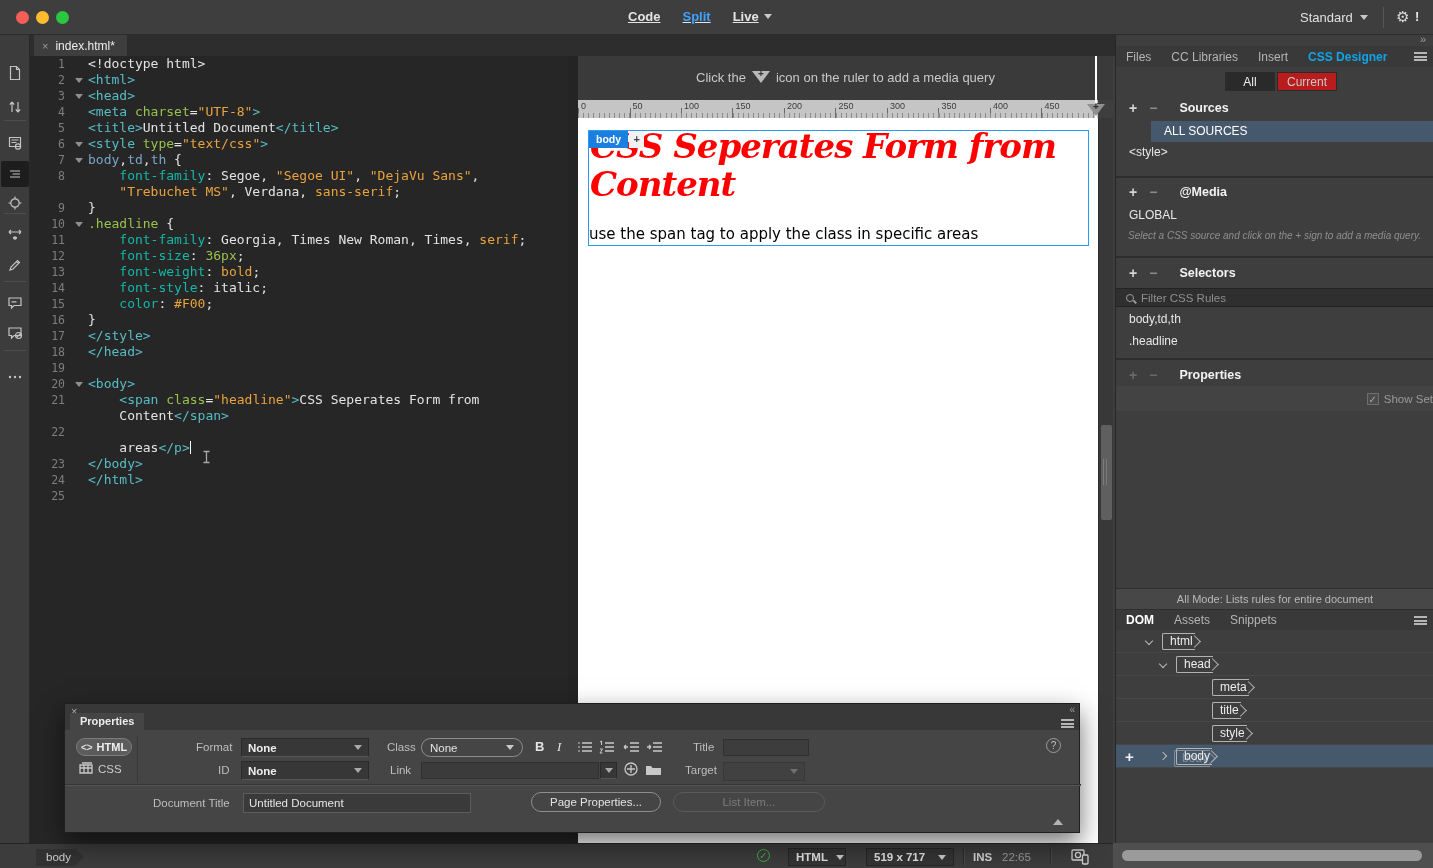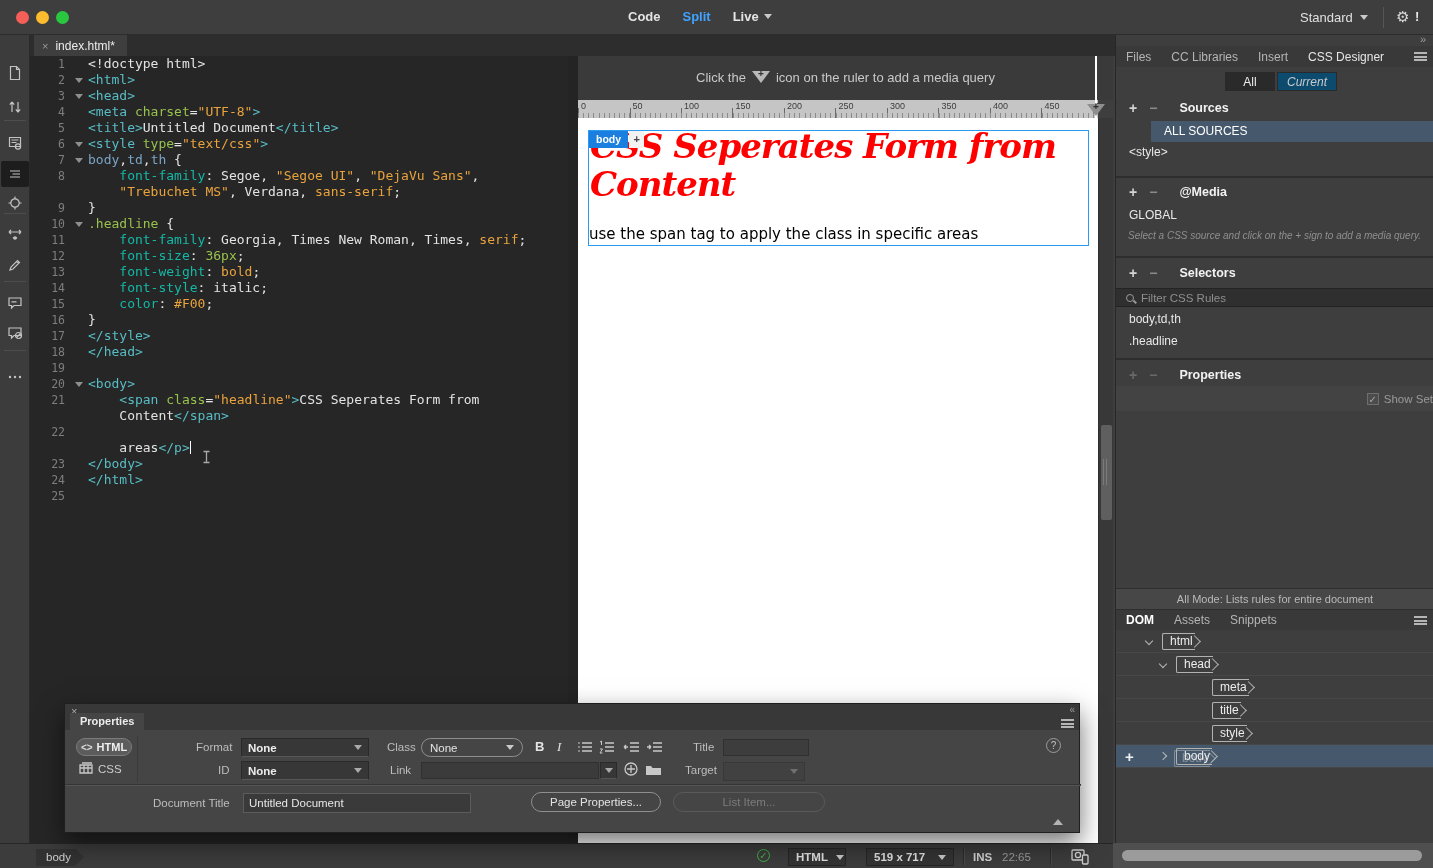--- a/index.html
+++ b/index.html
@@ -8,21 +8,21 @@
     position:relative; width:1433px; height:868px; overflow:hidden;
     font-family:"Liberation Sans", sans-serif; color:#d6d6d6; background:#3e3e3e;
     -webkit-font-smoothing:antialiased;
   }
   .abs { position:absolute; }
 
   
   #topbar { left:0; top:0; width:1433px; height:35px; background:#3e3e3e; border-bottom:1px solid #2c2c2c; }
   .tl { width:13px; height:13px; border-radius:50%; top:11px; }
   #tl-close{ left:16px; background:#f65f57; } #tl-min{ left:36px; background:#fdbc2e; } #tl-max{ left:56px; background:#2ac840; }
-  #viewmodes { left:628px; top:9px; display:flex; gap:22px; font-size:13px; font-weight:bold; color:#e4e4e4; }
+  #viewmodes { left:628px; top:9px; display:flex; gap:22px; font-size:13px; font-weight:bold; color:#e4e4e4;text-decoration:underline; }
   .mode { cursor:default; display:flex; align-items:center; gap:5px; }
   .mode.active { color:#3fa3ff; }
   .tri-down { width:0; height:0; border-left:4px solid transparent; border-right:4px solid transparent; border-top:5px solid #c9c9c9; display:inline-block; }
   #workspace { left:1300px; top:10px; font-size:13px; color:#e0e0e0; display:flex; gap:7px; align-items:center; }
   #topbar-sep { left:1383px; top:7px; width:1px; height:21px; background:#565656; }
   #gear { left:1396px; top:8px; font-size:15px; color:#d8d8d8; }
   #gear-alert { left:1415px; top:9px; font-size:13px; color:#e8e8e8; font-weight:bold; }
 
   
   #tabstrip { left:30px; top:35px; width:1085px; height:21px; background:#2d2d2d; }
@@ -73,28 +73,28 @@
   #live-scroll { left:1098px; top:118px; width:15px; height:725px; background:#383838; border-left:1px solid #2e2e2e; }
   #live-thumb { left:2px; top:307px; width:11px; height:95px; background:#5f5f5f; border-radius:2px; }
   #live-thumb:after { content:""; position:absolute; left:2px; top:34px; width:6px; height:26px;
     background:repeating-linear-gradient(to right,#7b7b7b 0 1px,transparent 1px 3px); }
 
   
   #sidebar { left:1115px; top:35px; width:318px; height:808px; background:#3e3e3e; border-left:1px solid #272727; }
   #sb-topstrip { left:0; top:0; width:318px; height:11px; }
   #sb-chevrons { right:8px; top:-2px; color:#9c9c9c; font-size:11px; }
   #sb-tabs { left:0; top:11px; width:318px; height:21px; background:#393939; display:flex; align-items:center; gap:0; font-size:12px; color:#b5b5b5; }
-  #sb-tabs .ptab { padding:0 10px; } #sb-tabs .ptab.active { color:#e5e5e5; font-weight:normal; }
+  #sb-tabs .ptab { padding:0 10px; } #sb-tabs .ptab.active { color:#0ea5e9; font-weight:bold; }
   .burger { width:13px; height:9px; border-top:2px solid #b5b5b5; border-bottom:2px solid #b5b5b5;
     background:linear-gradient(#b5b5b5,#b5b5b5) center/100% 2px no-repeat; }
   #sb-burger { right:6px; top:17px; }
   #seg-row { left:0; top:32px; width:318px; height:27px; }
   .segbtn { top:5px; height:19px; font-size:12px; display:flex; align-items:center; justify-content:center; border:1px solid #2a2a2a; }
   #seg-all { left:109px; width:50px; background:#2a2a2a; color:#ededed; }
-  #seg-current { left:161px; width:60px; background:#0c4a6e; color:#c9c9c9;font-style:italic; }
+  #seg-current { left:161px; width:60px; background:#b91c1c; color:#c9c9c9; }
   .sec-head { left:0; width:318px; height:27px; display:flex; align-items:center; }
   .sec-head .plus { margin-left:13px; color:#d5d5d5; font-size:14px; font-weight:bold; }
   .sec-head .minus { margin-left:12px; color:#8a8a8a; font-size:14px; font-weight:bold; }
   .sec-head .stitle { margin-left:22px; color:#f2f2f2; font-size:12.5px; font-weight:bold; }
   .sec-head.dim .plus, .sec-head.dim .minus { color:#696969; }
   .sb-row { left:0; width:318px; height:21px; line-height:21px; padding-left:13px; font-size:12px; color:#e8e8e8; }
   .sb-row.sel { background:#46586c; color:#fff; font-size:12px;margin-left:35px; }
   .sb-hint { left:0; width:318px; padding:3px 12px 0; font-size:10px; font-style:italic; color:#8f8f8f; white-space:nowrap; overflow:hidden; }
   .sb-div { left:0; width:318px; height:2px; background:#2d2d2d; }
   #filter-row { left:0; top:253px; width:318px; height:19px; background:#2f2f2f; border-top:1px solid #232323; border-bottom:1px solid #232323; display:flex; align-items:center; gap:7px; padding-left:10px; }

